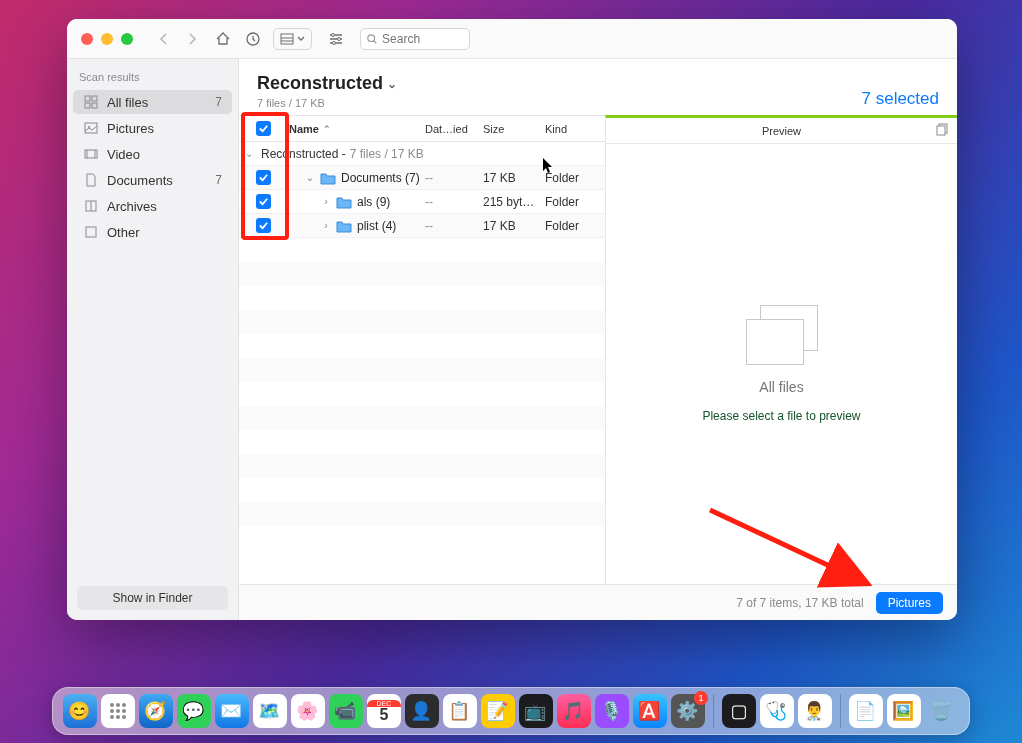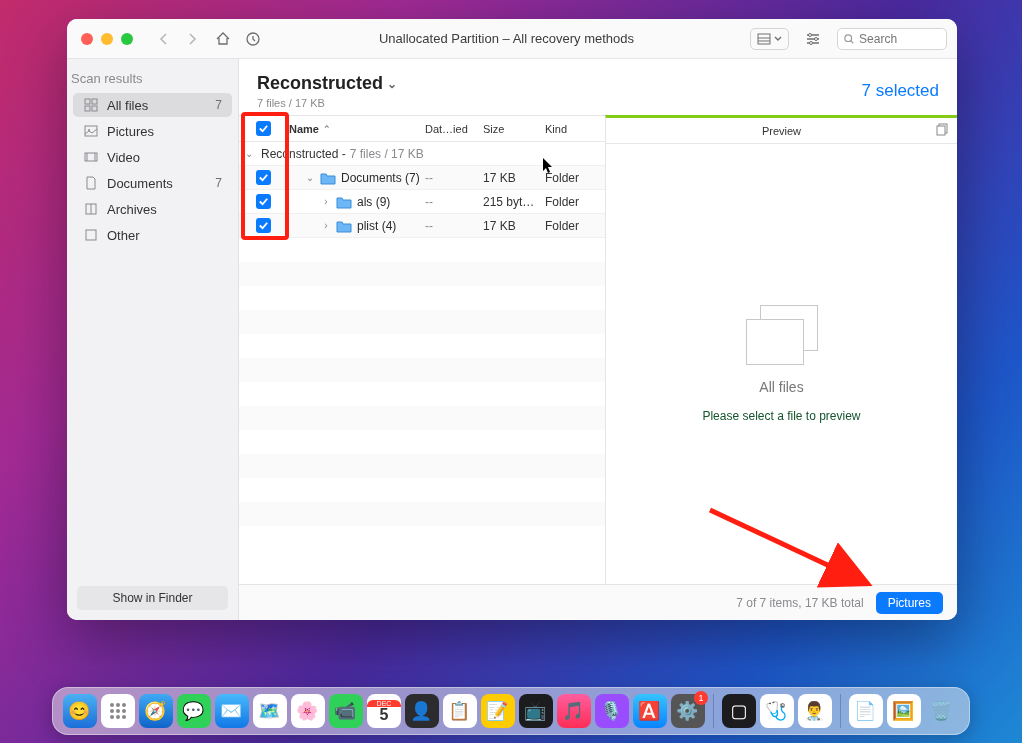--- a/index.html
+++ b/index.html
@@ -24,30 +24,30 @@
 .nav-btn{width:22px;height:22px;display:flex;align-items:center;justify-content:center;color:#b8b8b8;border-radius:4px}
 .tool-icn{width:20px;height:20px;color:#6e6e6e;display:flex;align-items:center;justify-content:center}
 .title{flex:1;text-align:center;font-size:13px;color:#3c3c3c}
 .tool-right{display:flex;align-items:center;gap:14px}
 .view-btn{display:flex;align-items:center;gap:3px;border:1px solid #d6d6d6;border-radius:5px;padding:3px 6px;color:#6e6e6e}
 .search-box{display:flex;align-items:center;gap:5px;border:1px solid #d6d6d6;border-radius:5px;padding:3px 6px;width:110px;background:#fff}
 .search-box input{border:none;outline:none;font-size:12px;color:#999;width:100%;background:transparent}
 
 .body{flex:1;display:flex;min-height:0}
 .sidebar{width:172px;background:#f2f2f4;border-right:1px solid #e2e2e2;display:flex;flex-direction:column;padding-top:8px}
-.sb-head{font-size:13px;color:#8a8a8f;padding:4px 4px 6px}
+.sb-head{font-size:11px;color:#8a8a8f;padding:4px 12px 6px}
 .sb-item{display:flex;align-items:center;gap:8px;padding:4px 10px;margin:1px 6px;border-radius:5px;font-size:13px;color:#333}
 .sb-item.active{background:#dcdcde}
 .sb-item .count{margin-left:auto;font-size:12px;color:#6e6e6e}
 .sb-icn{width:16px;height:16px;color:#8a8a8f;display:flex;align-items:center;justify-content:center}
 .sb-bottom{margin-top:auto;padding:10px}
 .show-finder{background:#e6e6e8;border:none;border-radius:5px;font-size:12px;color:#333;padding:5px 12px;width:100%}
 
 .main{flex:1;display:flex;flex-direction:column;min-width:0}
-.main-head{display:flex;justify-content:space-between;align-items:center;padding:14px 18px 6px}
+.main-head{display:flex;justify-content:space-between;align-items:flex-end;padding:14px 18px 6px}
 .main-head h2{font-size:18px;font-weight:700;color:#222;display:flex;align-items:center;gap:4px}
 .chev-down{font-size:12px;color:#666}
 .sub{font-size:11px;color:#8a8a8f;margin-top:3px}
 .selected{font-size:17px;color:#0a7bff;font-weight:500}
 
 .content{flex:1;display:flex;min-height:0}
 .file-pane{flex:1;display:flex;flex-direction:column;border-top:1px solid #e5e5e5;min-width:0;position:relative}
 
 .col-head{display:flex;align-items:center;height:26px;background:#fff;border-bottom:1px solid #e7e7e7;font-size:11px;color:#333}
 .col-head .cbcell{width:48px;display:flex;justify-content:center;align-items:center}
@@ -131,21 +131,20 @@
         <svg width="16" height="16" viewBox="0 0 16 16">
           <path d="M2 8 L8 2 L14 8 M4 7v6h8V7" stroke="currentColor" stroke-width="1.3" fill="none"></path>
         </svg>
       </div>
     <div class="tool-icn">
         <svg width="16" height="16" viewBox="0 0 16 16">
           <circle cx="8" cy="8" r="6" stroke="currentColor" stroke-width="1.3" fill="none"></circle>
           <path d="M8 5v3l2 2" stroke="currentColor" stroke-width="1.3" fill="none"></path>
         </svg>
       </div>
-    <div class="title">Unallocated Partition – All recovery methods</div>
     <div class="tool-right">
       <div class="view-btn">
         <svg width="14" height="14" viewBox="0 0 14 14">
             <rect x="1" y="2" width="12" height="10" stroke="currentColor" fill="none"></rect>
             <line x1="1" y1="6" x2="13" y2="6" stroke="currentColor"></line>
             <line x1="1" y1="9" x2="13" y2="9" stroke="currentColor"></line>
           </svg>
         <svg width="8" height="8" viewBox="0 0 8 8">
             <path d="M1 2l3 3 3-3" stroke="currentColor" stroke-width="1.4" fill="none"></path>
           </svg>

